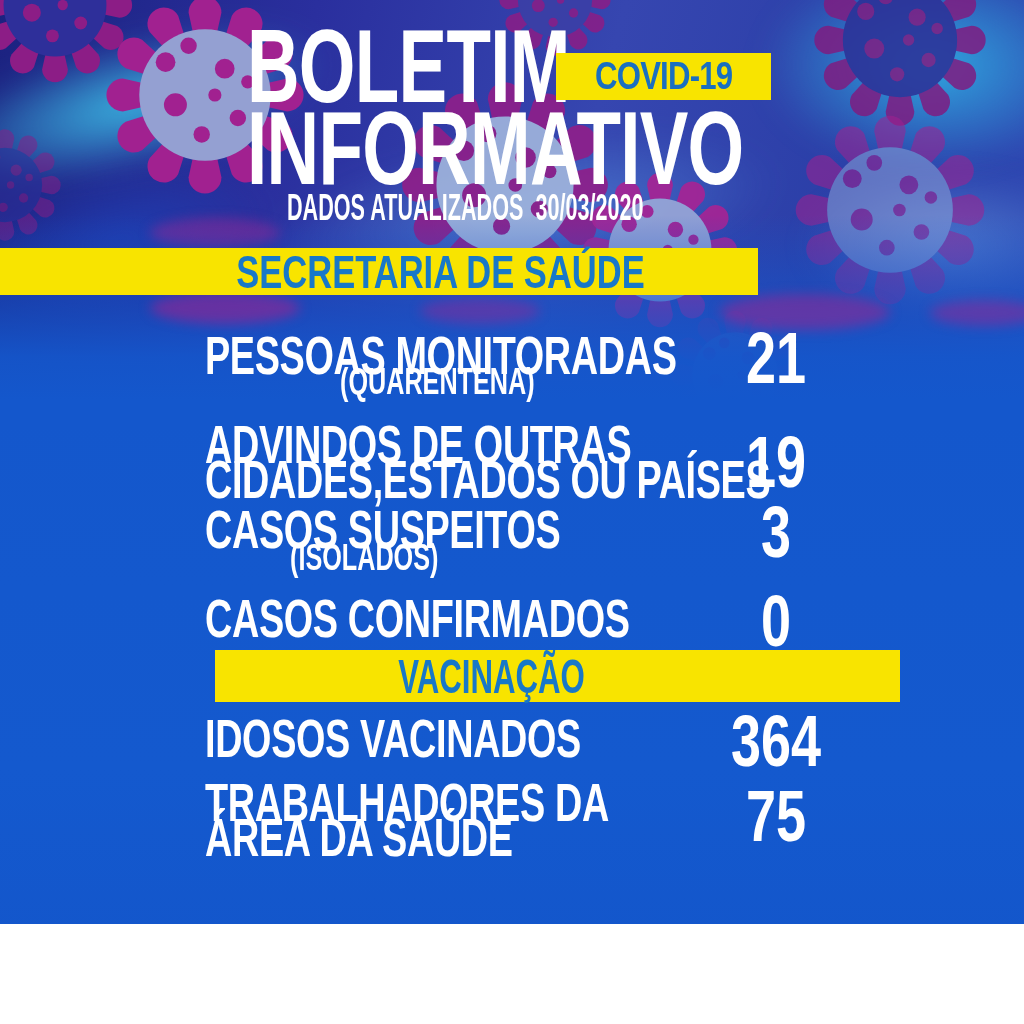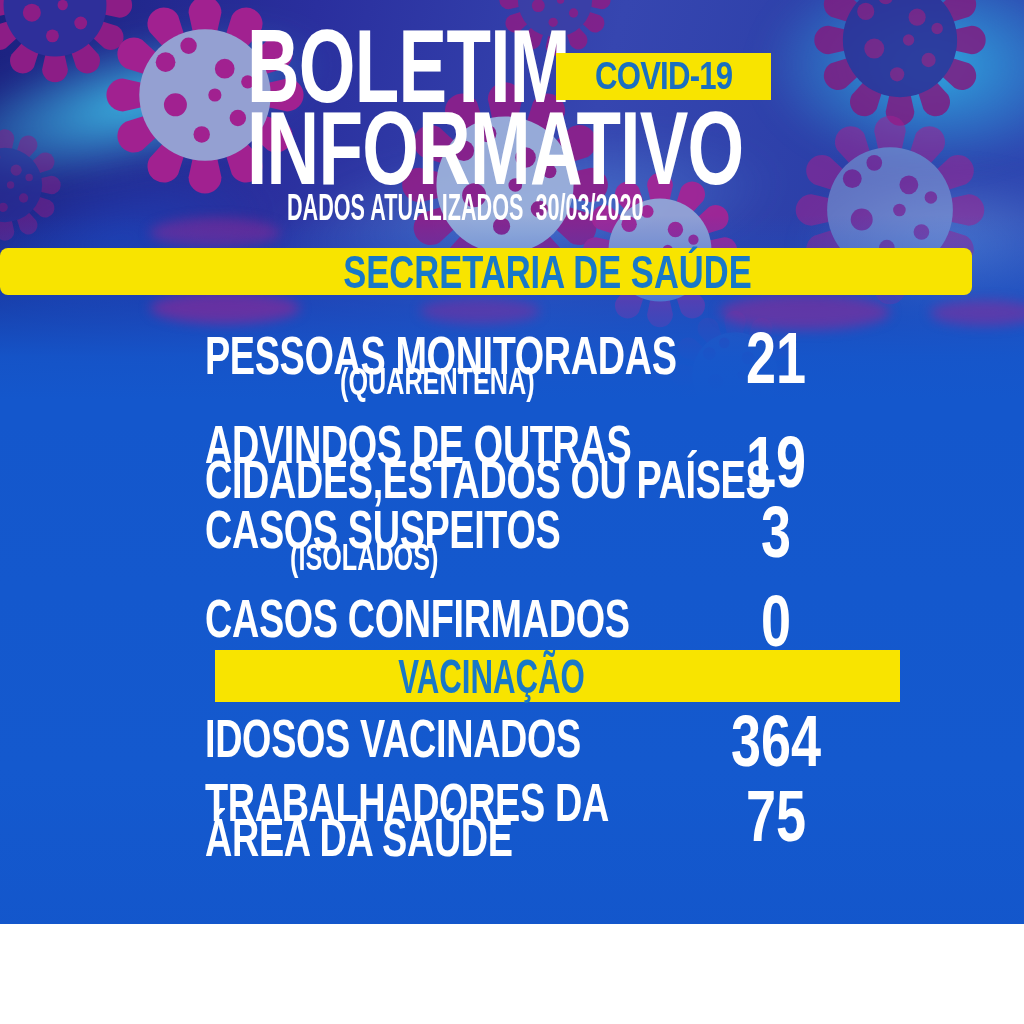--- a/index.html
+++ b/index.html
@@ -30,21 +30,21 @@
     transform:scaleX(.70);transform-origin:left top;letter-spacing:-1px;}
   .t1{left:247px;top:14px;font-size:104px;}
   .t2{left:247px;top:96px;font-size:104px;}
   .badge{position:absolute;left:556px;top:53px;width:215px;height:47px;background:#f8e400;
     display:flex;align-items:center;justify-content:center;}
   .badge span{font-size:38px;font-weight:bold;color:#1a6fc0;transform:scaleX(.82);letter-spacing:-1px;white-space:nowrap;}
   .subtitle{position:absolute;left:287px;top:187px;color:#fff;font-weight:bold;font-size:36px;
     transform:scaleX(.60);transform-origin:left top;white-space:pre;letter-spacing:0;}
   
   .band{position:absolute;background:#f8e400;display:flex;align-items:center;}
-  .band-1{left:0;top:248px;width:972px;height:47px;border-radius:8px;}
+  .band-1{left:0;top:248px;width:758px;height:47px;}
   .band-1 .band-text{width:100%;padding-left:164px;box-sizing:border-box;text-align:center;}
   .band-2{left:215px;top:650px;width:685px;height:52px;}
   .band-2 .band-text{width:100%;padding-right:203px;box-sizing:border-box;text-align:center;}
   .band-text{color:#1878c8;font-weight:bold;font-size:46px;transform:scaleX(.75);transform-origin:center;white-space:nowrap;}
   .band-2 .band-text{font-size:48px;transform:scaleX(.65);}
   
   .stat-label{position:absolute;left:205px;color:#fff;font-weight:bold;font-size:54px;line-height:1;
     transform:scaleX(.70);transform-origin:left top;white-space:nowrap;letter-spacing:-.5px;}
   .stat-sub{position:absolute;color:#fff;font-weight:bold;font-size:36px;line-height:1;
     transform:scaleX(.70);transform-origin:left top;white-space:nowrap;}

